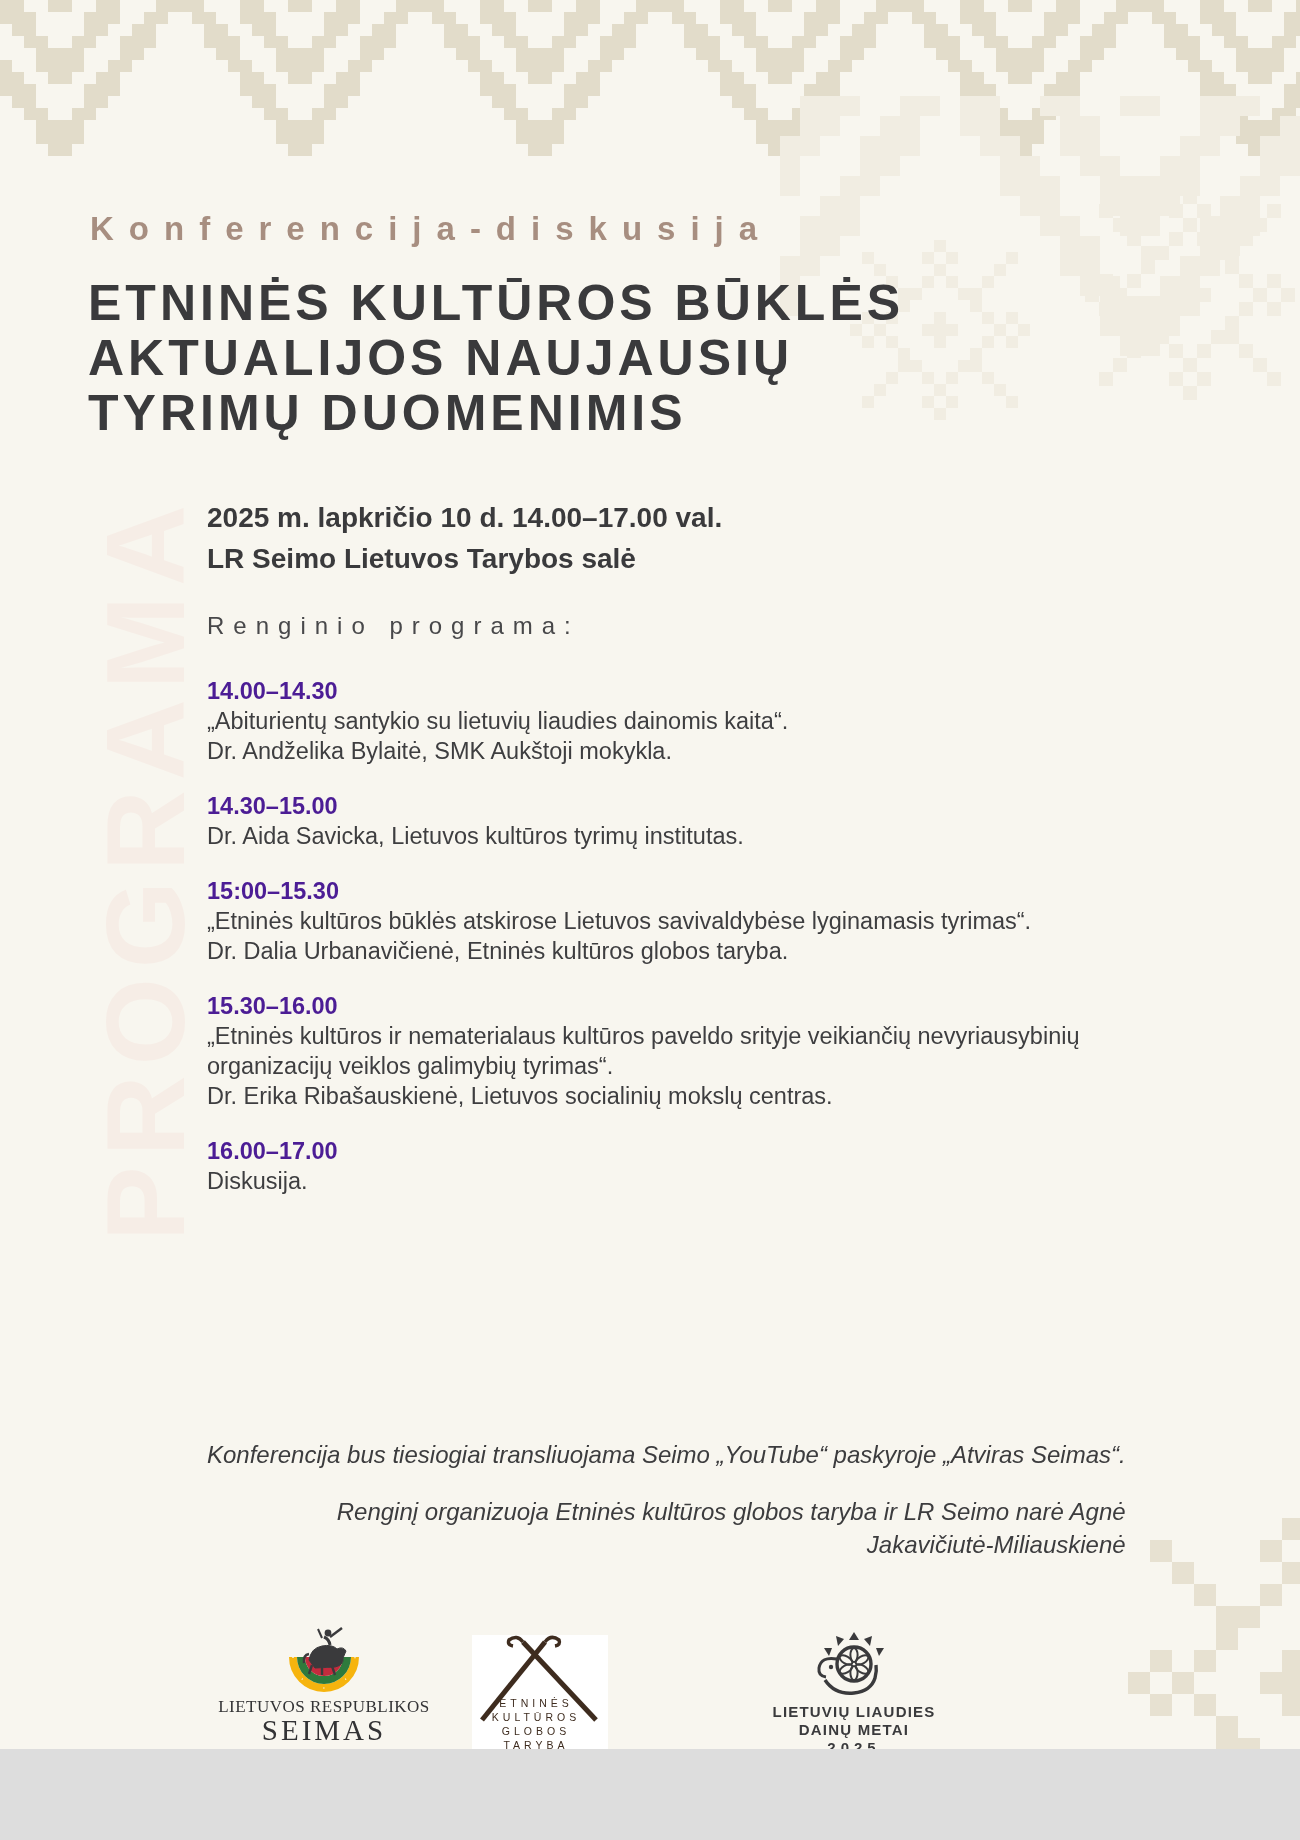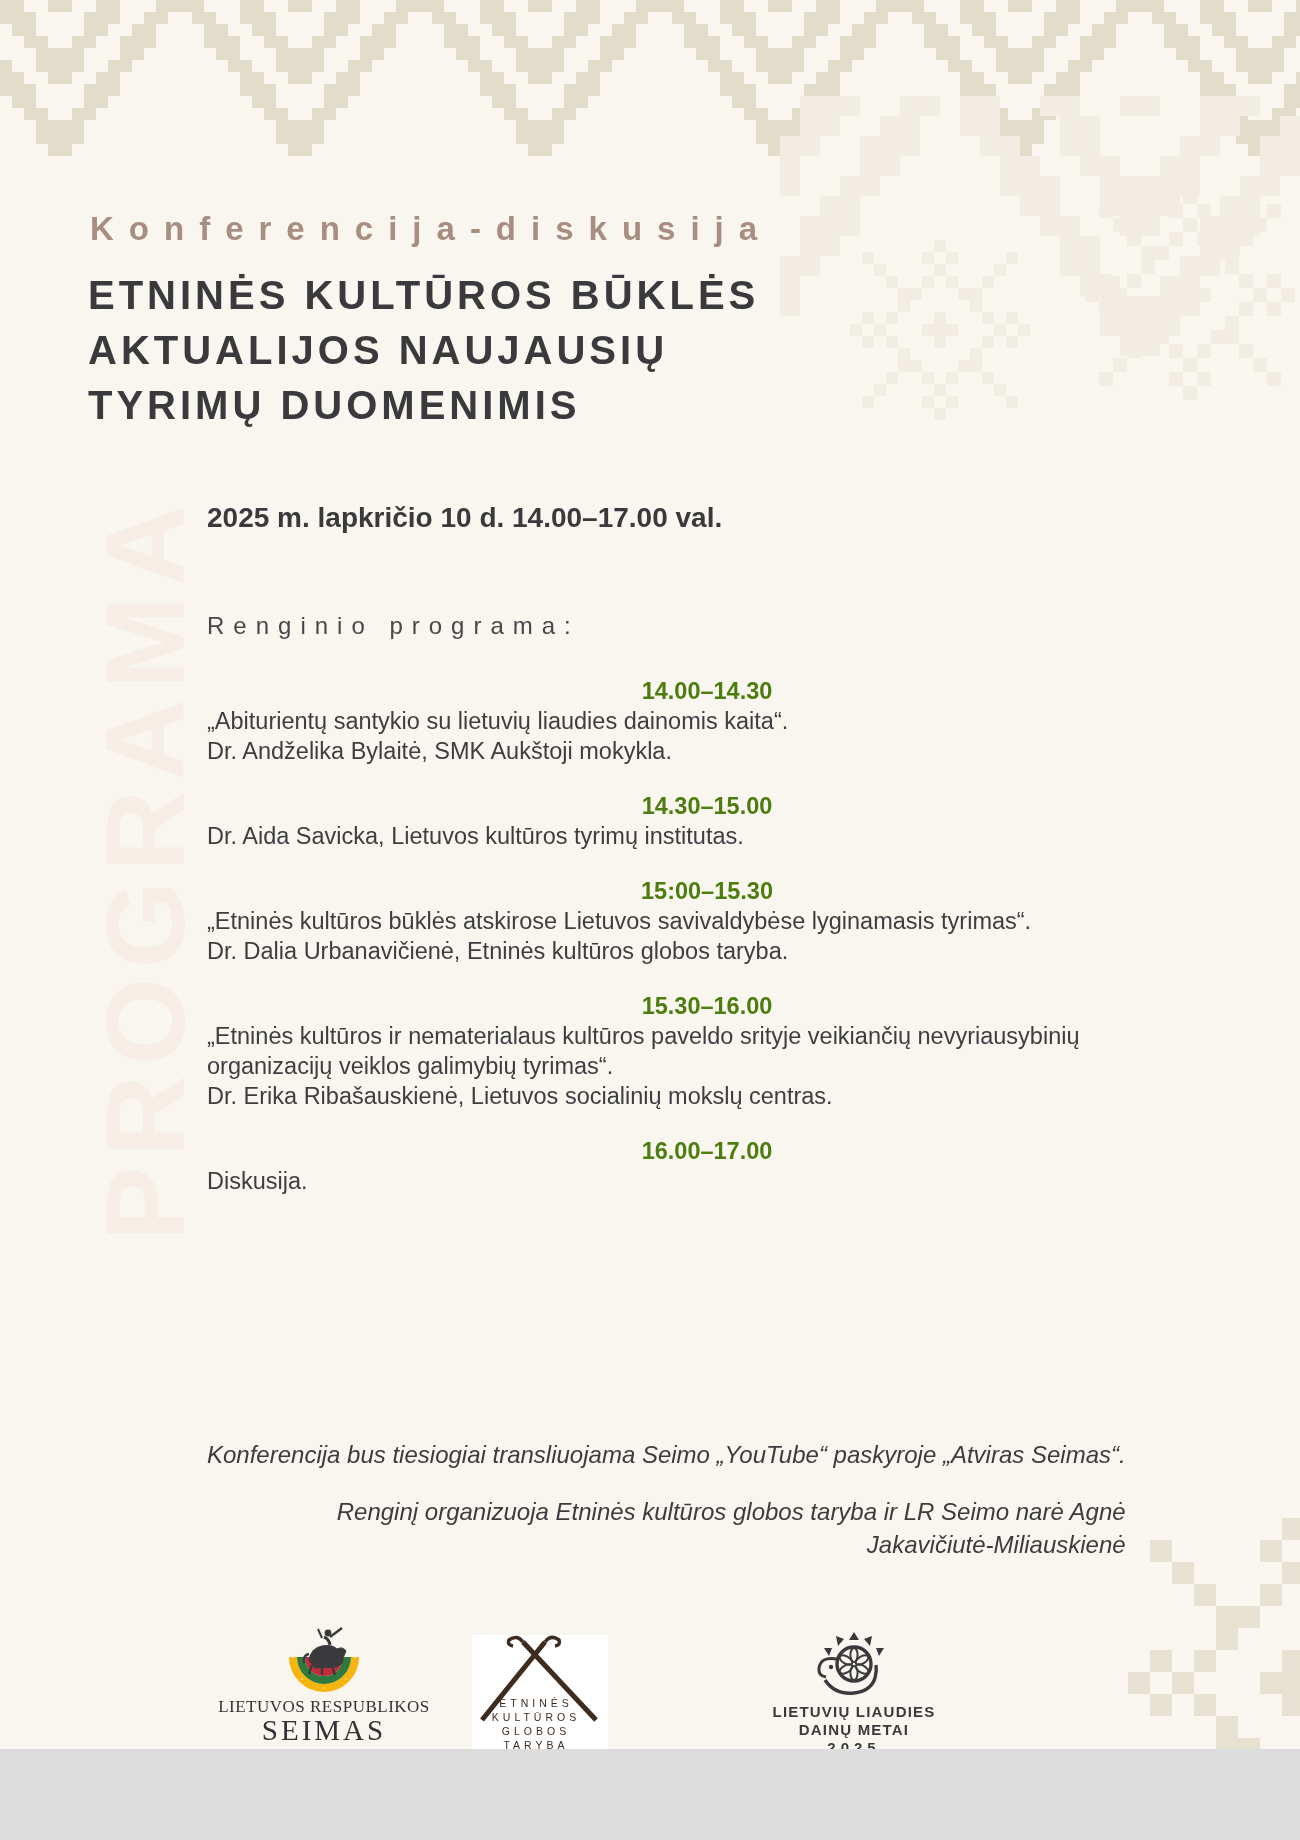--- a/index.html
+++ b/index.html
@@ -11,41 +11,41 @@
     font-family:"Liberation Sans",sans-serif;
     color:var(--ink,#3A3A3C);
   }
   .decor{position:absolute;left:0;top:0;width:1300px;height:1840px;pointer-events:none;}
   .eyebrow{
     position:absolute;left:90px;top:210px;
     font-size:33px;font-weight:bold;letter-spacing:15px;
     color:var(--accent,#A78E80);white-space:nowrap;
   }
   .title{
-    position:absolute;left:88px;top:268px;
-    font-size:40px;font-weight:bold;letter-spacing:4px;
+    position:absolute;left:88px;top:276px;
+    font-size:50px;font-weight:bold;letter-spacing:4px;
     line-height:55px;color:var(--ink,#3A3A3C);white-space:nowrap;
   }
   .side-label{
     position:absolute;left:145px;top:868px;
     transform:translate(-50%,-50%) rotate(-90deg);
     font-size:112px;font-weight:bold;letter-spacing:10px;
     color:var(--side,#F6EDE6);white-space:nowrap;
   }
   .event{
     position:absolute;left:207px;top:497px;
     font-size:28px;font-weight:bold;line-height:41px;white-space:nowrap;
   }
   .program-heading{
     position:absolute;left:207px;top:612px;
     font-size:24px;letter-spacing:9px;color:#48484A;white-space:nowrap;
   }
   .program{position:absolute;left:207px;top:676px;width:1000px;}
   .item{margin-bottom:25px;}
-  .item .time{font-size:23.5px;font-weight:bold;line-height:30px;color:#4d7c0f;text-align:center;}
+  .item .time{font-size:23.5px;font-weight:bold;line-height:30px;color:#4c1d95;}
   .item .line{font-size:23.5px;line-height:30px;color:#3E3E40;white-space:nowrap;}
   .notes{position:absolute;left:207px;top:1438px;text-align:right;}
   .note{margin-bottom:24px;}
   .note .line{
     font-size:24px;font-style:italic;line-height:33px;
     color:#3C3C3E;white-space:nowrap;
   }
   .logos{position:absolute;left:0;top:1620px;width:1300px;height:220px;padding-left:32px;}
   svg text{font-family:"Liberation Sans",sans-serif;}
   svg text.serif{font-family:"Liberation Serif",serif;}
@@ -820,20 +820,21 @@
   <div class="eyebrow">Konferencija-diskusija</div>
 
   <div class="title">
     <div>ETNINĖS KULTŪROS BŪKLĖS</div>
     <div>AKTUALIJOS NAUJAUSIŲ</div>
     <div>TYRIMŲ DUOMENIMIS</div>
   </div>
 
   <div class="event">
     <div>2025 m. lapkričio 10 d. 14.00–17.00 val.</div>
+    <div>LR Seimo Lietuvos Tarybos salė</div>
   </div>
 
   <div class="program-heading">Renginio programa:</div>
 
   <div class="program">
     <div class="item">
       <div class="time">14.00–14.30</div>
       <div class="line">„Abiturientų santykio su lietuvių liaudies dainomis kaita“.</div>
       <div class="line">Dr. Andželika Bylaitė, SMK Aukštoji mokykla.</div>
     </div>

